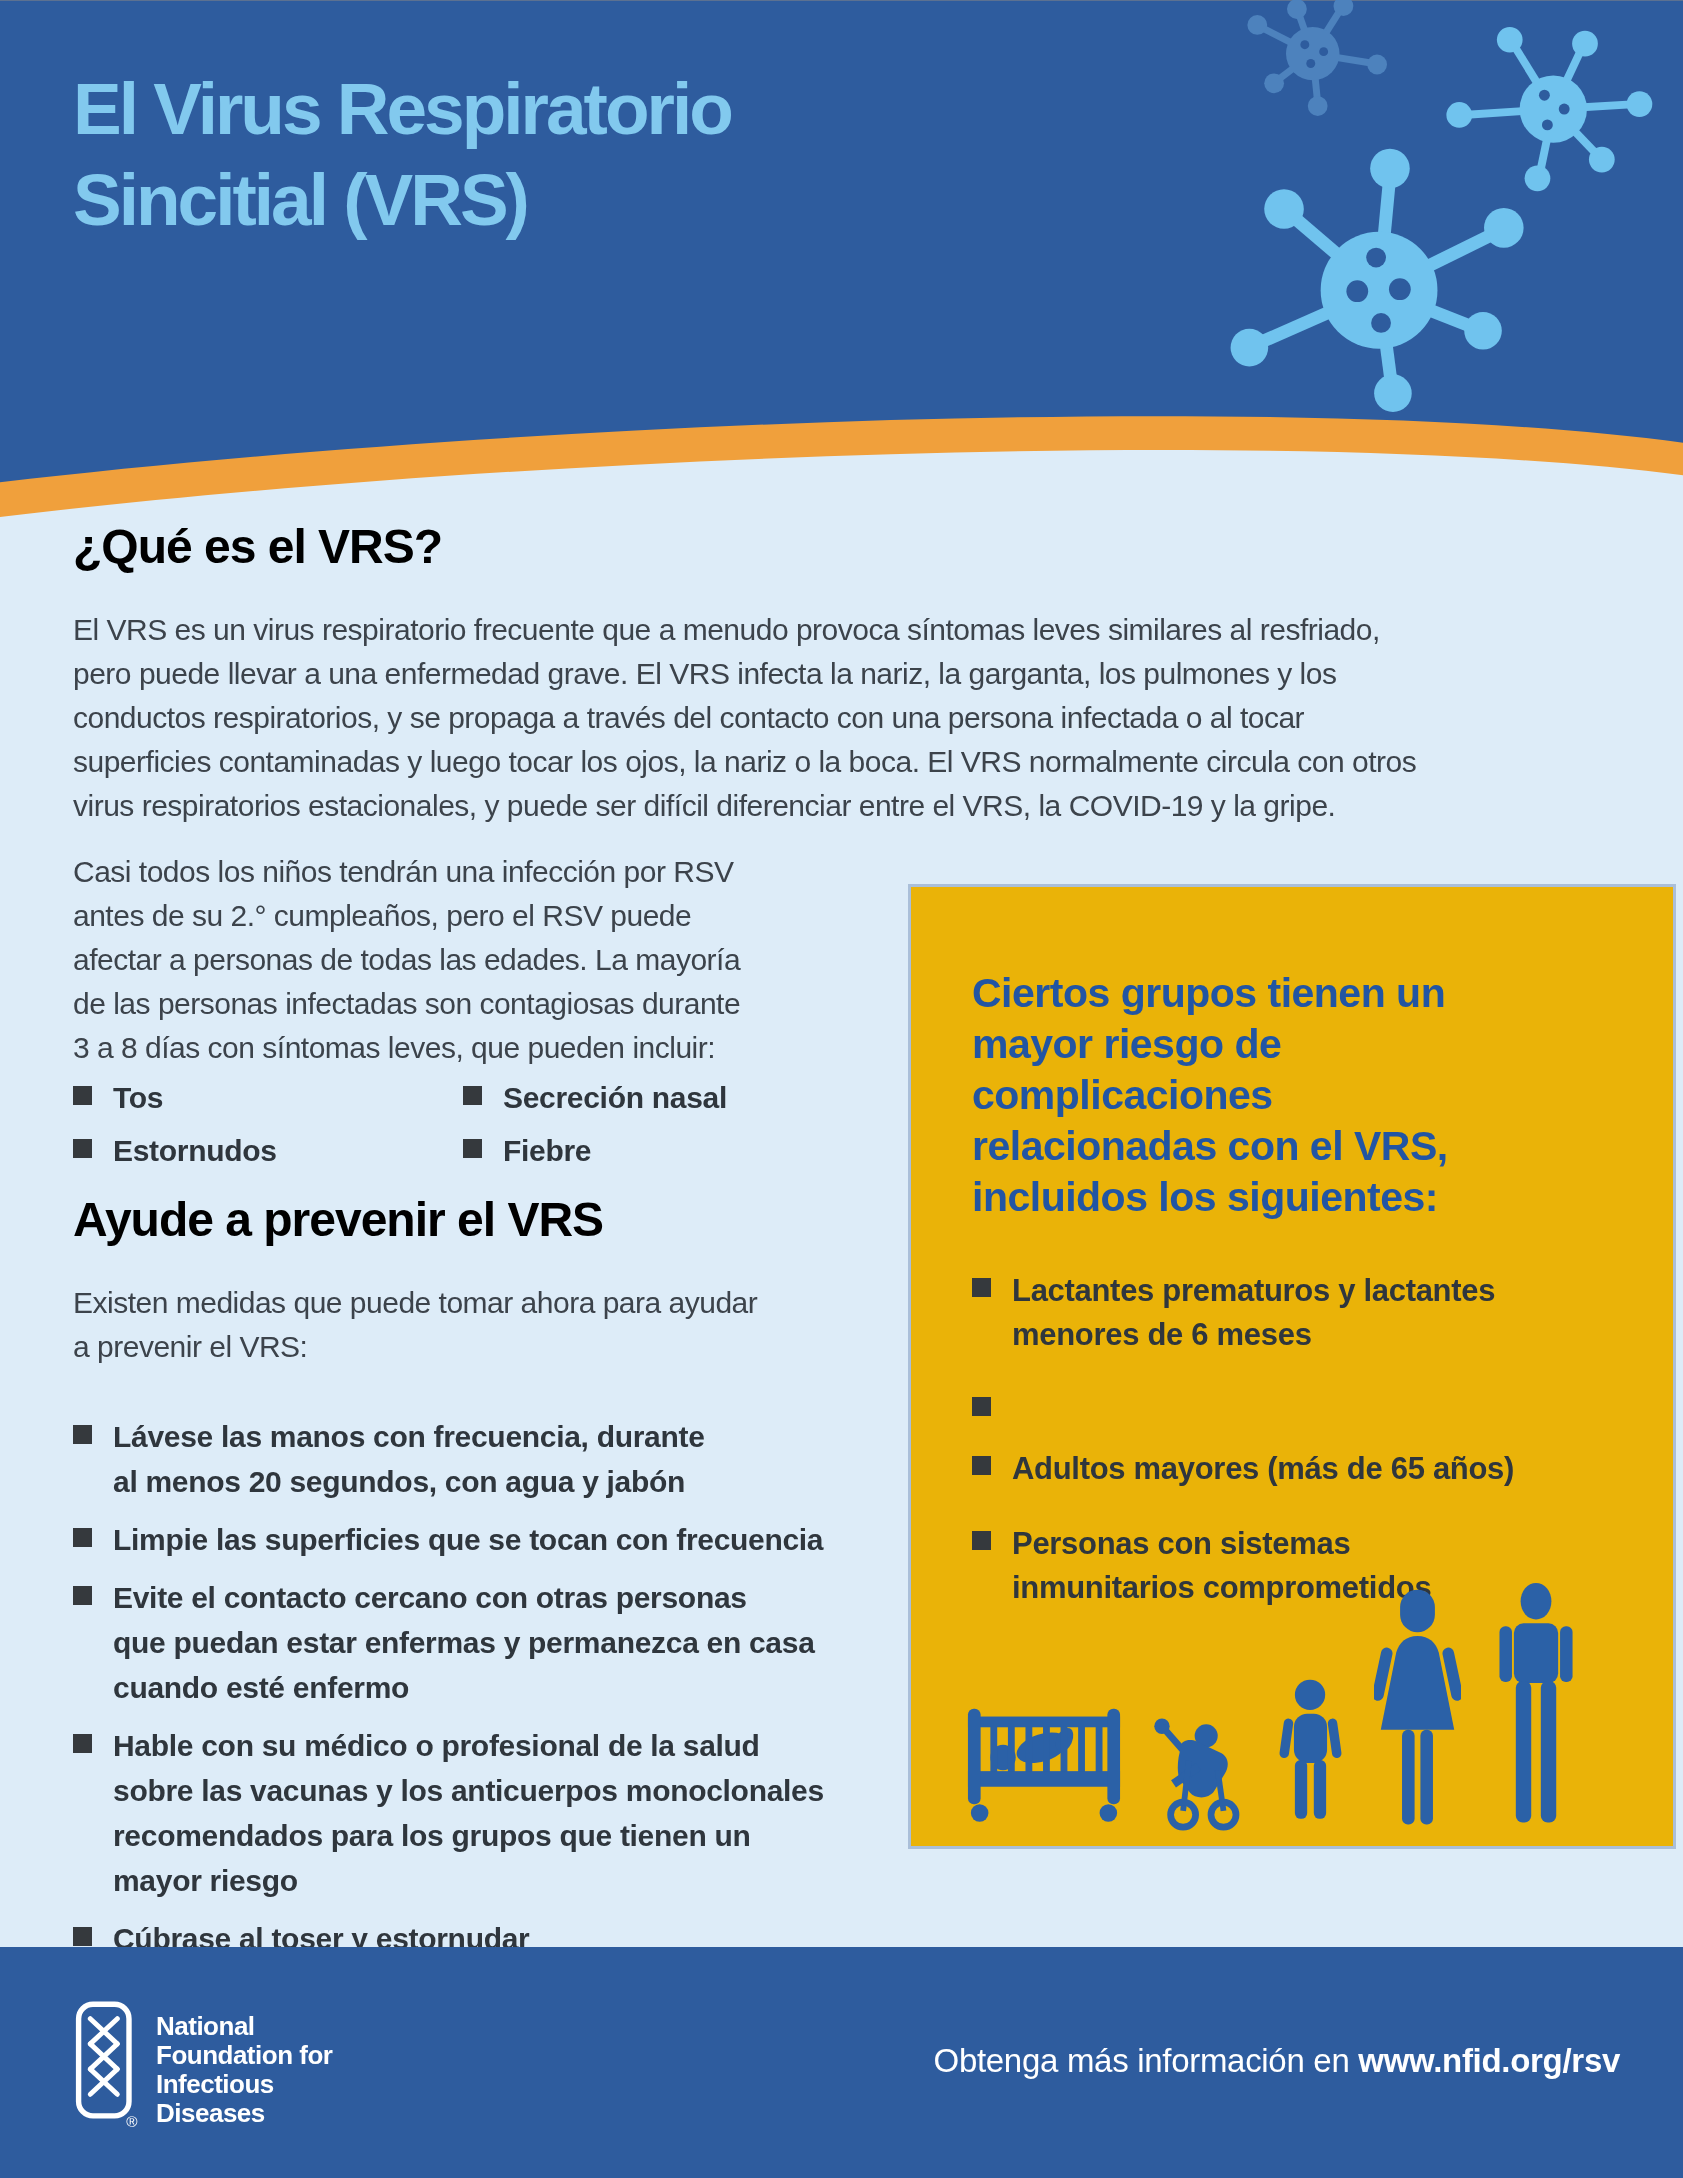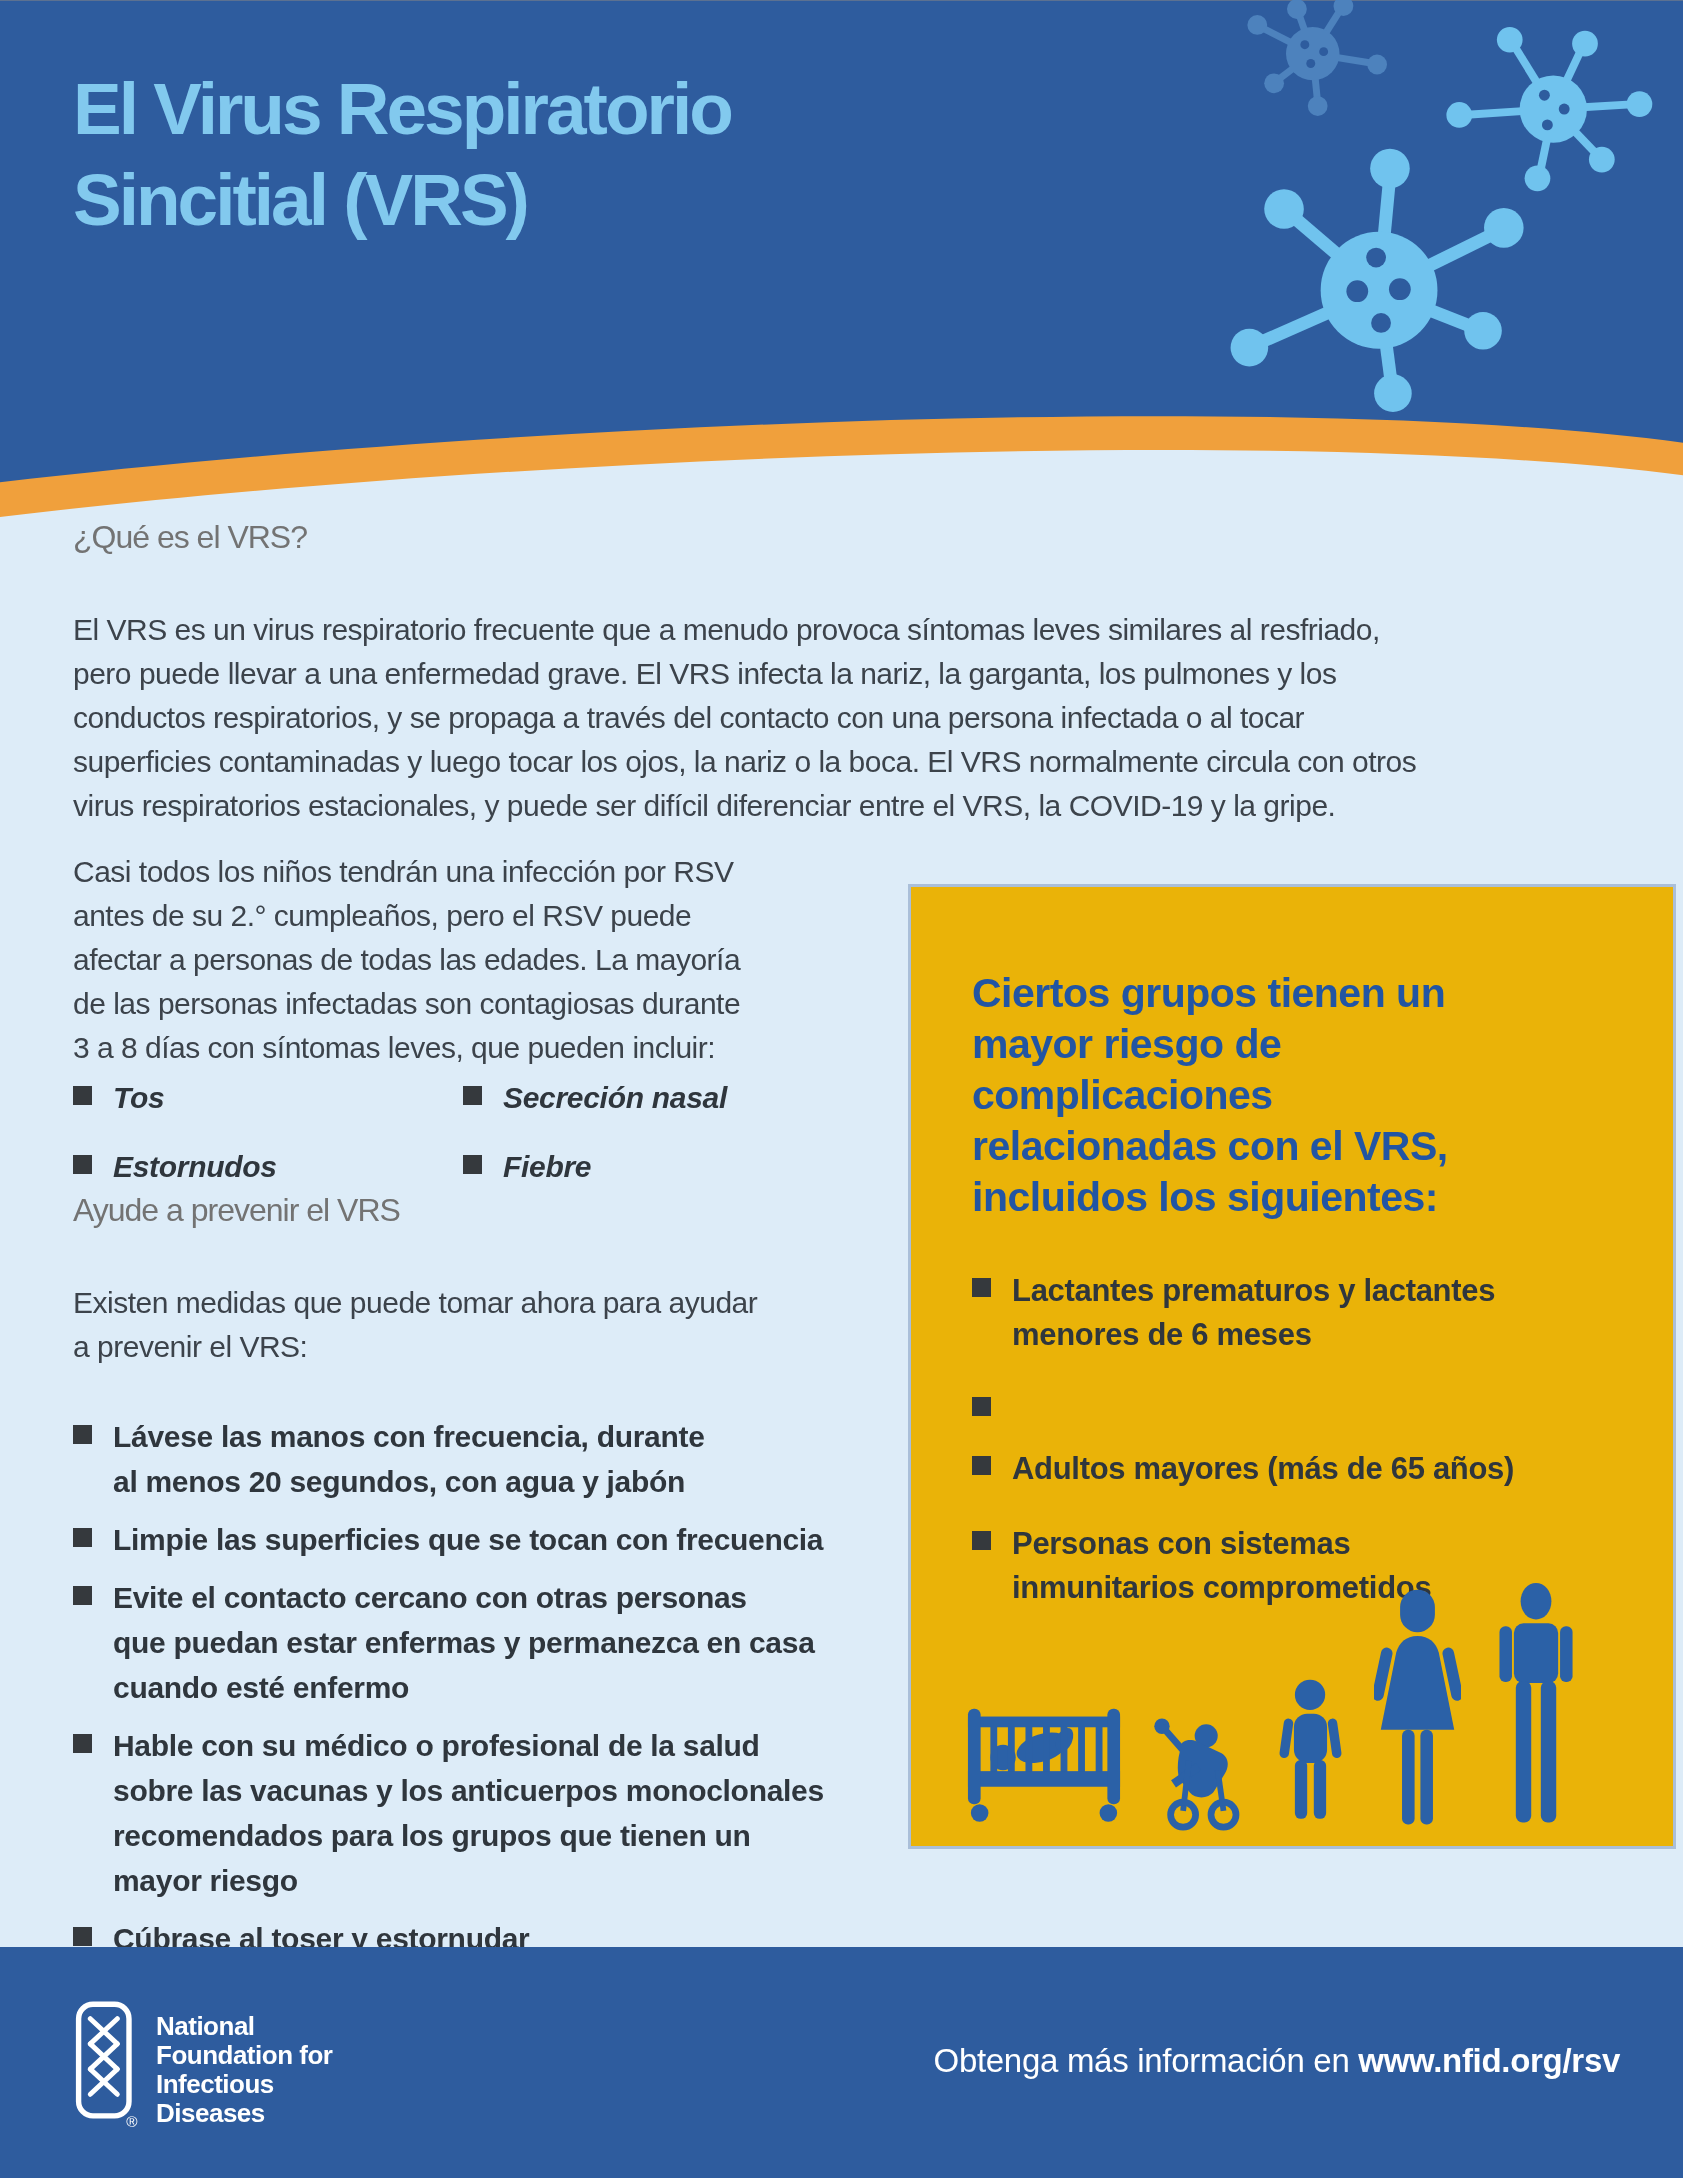--- a/index.html
+++ b/index.html
@@ -10,38 +10,38 @@
   }
   .header-svg { position:absolute; left:0; top:0; display:block; }
 
   .title {
     position:absolute; left:73px; top:63px;
     font-size:73px; font-weight:bold; line-height:91px; letter-spacing:-3px;
     color:#82c9ee; white-space:pre-line;
   }
 
   .h2 {
-    position:absolute; font-size:32px; font-weight:normal; letter-spacing:-1px;
-    color:#737373;
+    position:absolute; font-size:48px; font-weight:bold; letter-spacing:-1px;
+    color:#000000;
   }
   .body-text {
     position:absolute; font-size:30px; line-height:44px; letter-spacing:-0.5px;
     color:#3c434b; white-space:pre-line;margin-top:8px;
   }
 
   .b-item { display:flex; }
   .sq { width:19px; height:19px; background:#35393d; flex:0 0 19px; margin-top:11px; margin-right:21px; }
   .b-text {
     font-weight:bold; font-size:30px; line-height:45px; letter-spacing:-0.3px;
     color:#2f363d; white-space:pre-line;
   }
 
   .symptoms {
     position:absolute; left:73px; top:1075px;
-    display:grid; grid-template-columns:390px auto; row-gap:24px;font-style:italic;
+    display:grid; grid-template-columns:390px auto; row-gap:8px;
   }
 
   .prevent-list { position:absolute; left:73px; top:1414px; width:822px; }
   .prevent-list .b-item { margin-bottom:13px; }
 
   .risk-box {
     position:absolute; left:908px; top:884px; width:768px; height:965px;
     box-sizing:border-box; background:#eab308; border:3px solid #aabfd9;
     padding:81px 34px 0 61px;
   }

